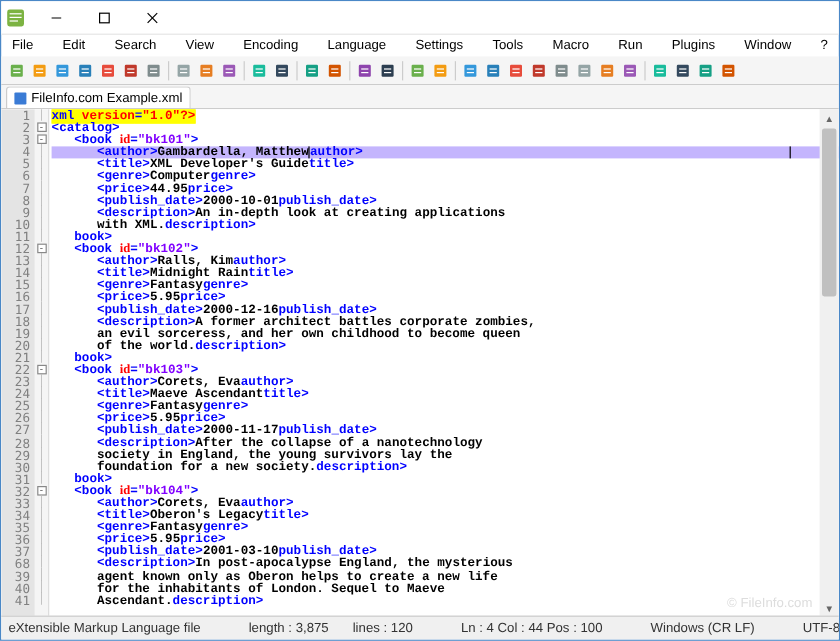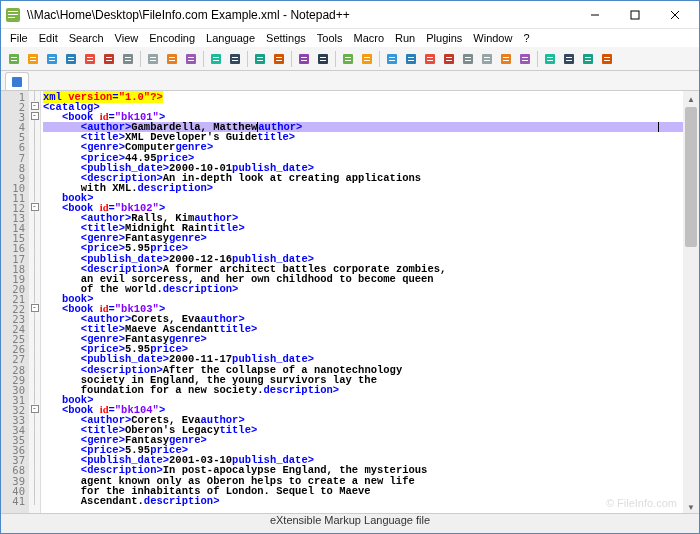--- a/index.html
+++ b/index.html
@@ -2,21 +2,21 @@
 <html><head>
 <meta charset="utf-8">
 <style>
 * { margin: 0; padding: 0; box-sizing: border-box; }
 body { font-family: "Segoe UI", Tahoma, sans-serif; font-size: 11px; background: #fff; width: 700px; height: 534px; overflow: hidden; border: 1px solid #4a88c7; position: relative; }
 .titlebar { height: 28px; background: #fff; display: flex; align-items: center; padding: 0 4px; border-bottom: 1px solid #e5e5e5; }
 .titlebar .icon-app { width: 16px; height: 16px; margin-right: 6px; }
 .titlebar .title { flex: 1; font-size: 12px; color: #000; }
 .titlebar .winbtn { width: 40px; height: 28px; display: flex; align-items: center; justify-content: center; color: #333; }
 .titlebar .winbtn svg { width: 10px; height: 10px; }
-.menubar { height: 18px; display: flex; align-items: center; padding: 0 4px; gap: 1px; font-size: 11px; color: #000; }
+.menubar { height: 18px; display: flex; align-items: center; padding: 0 4px; gap: 1px; font-size: 11px; color: #000; justify-content: space-between; }
 .menubar .menu-item { padding: 1px 5px; cursor: default; }
 .toolbar { height: 24px; display: flex; align-items: center; padding: 2px 4px; gap: 1px; background: #f5f5f5; border-bottom: 1px solid #ccc; }
 .toolbar .tbtn { width: 18px; height: 18px; display: flex; align-items: center; justify-content: center; }
 .toolbar .tbtn svg { width: 14px; height: 14px; }
 .toolbar .sep { width: 1px; height: 16px; background: #ccc; margin: 0 2px; }
 .tabbar { height: 20px; display: flex; align-items: flex-end; background: #f5f5f5; border-bottom: 1px solid #ccc; padding-left: 4px; }
 .tab { display: flex; align-items: center; height: 18px; padding: 0 6px; background: #fff; border: 1px solid #ccc; border-bottom: none; border-radius: 3px 3px 0 0; font-size: 11px; gap: 4px; }
 .tab .tab-icon { width: 10px; height: 10px; background: #3a7bd5; border-radius: 1px; }
 .editor { position: relative; height: 424px; overflow: hidden; background: #fff; display: flex; }
 .gutter { width: 28px; background: #e4e4e4; text-align: right; padding: 1px 4px 1px 0; font-family: Consolas, monospace; font-size: 10.5px; color: #808080; line-height: 10.1px; flex-shrink: 0; }
@@ -34,36 +34,35 @@
 .t-txt { color: #000; font-weight: bold; }
 .t-pi { background: #ffff00; color: #ff0000; font-weight: bold; }
 .t-pitag { background: #ffff00; color: #0000ff; font-weight: bold; text-align: center; }
 .t-br { color: #0000ff; font-weight: bold; }
 .caret { display: inline-block; width: 0; border-left: 1px solid #000; height: 10px; vertical-align: top; }
 .scrollbar-v { position: absolute; right: 0; top: 90px; width: 16px; height: 424px; background: #f0f0f0; }
 .scrollbar-v .thumb { position: absolute; left: 2px; top: 16px; width: 12px; height: 140px; background: #c0c0c0; border-radius: 2px; }
 .scrollbar-v .arr { position: absolute; left: 0; width: 16px; height: 16px; display: flex; align-items: center; justify-content: center; color: #666; font-size: 8px; }
 .scrollbar-v .arr.up { top: 0; }
 .scrollbar-v .arr.dn { bottom: 0; }
-.statusbar { position: absolute; bottom: 0; left: 0; right: 0; height: 20px; background: #f0f0f0; border-top: 1px solid #ccc; display: flex; align-items: center; font-size: 11px; color: #333; padding: 0 6px; gap: 20px; flex-direction: column; }
+.statusbar { position: absolute; bottom: 0; left: 0; right: 0; height: 20px; background: #f0f0f0; border-top: 1px solid #ccc; display: flex; align-items: center; font-size: 11px; color: #333; padding: 0 6px; gap: 20px; }
 .statusbar .sb-item { white-space: nowrap; }
 .statusbar .sb-spacer { flex: 1; }
 .watermark { position: absolute; right: 22px; bottom: 24px; color: #ddd; font-size: 11px; font-family: Arial; text-align: right; }
 </style>
 </head>
 <body>
 
 <div class="titlebar">
   <svg class="icon-app" viewBox="0 0 16 16">
       <rect x="1" y="1" width="14" height="14" fill="#7cb342" rx="2"></rect>
       <rect x="3" y="4" width="10" height="1" fill="#fff"></rect>
       <rect x="3" y="7" width="10" height="1" fill="#fff"></rect>
       <rect x="3" y="10" width="7" height="1" fill="#fff"></rect>
     </svg>
-  <div class="title">\\Mac\Home\Desktop\FileInfo.com Example.xml - Notepad++</div>
   <div class="winbtn">
       <svg viewBox="0 0 10 10">
         <line x1="1" y1="5" x2="9" y2="5" stroke="#000"></line>
       </svg>
     </div>
   <div class="winbtn">
       <svg viewBox="0 0 10 10">
         <rect x="1" y="1" width="8" height="8" fill="none" stroke="#000"></rect>
       </svg>
     </div>
@@ -307,20 +306,21 @@
         <rect x="2" y="2" width="10" height="10" rx="1" fill="#d35400"></rect>
         <rect x="4" y="5" width="6" height="1" fill="#fff"></rect>
         <rect x="4" y="8" width="6" height="1" fill="#fff"></rect>
       </svg>
     </div>
   </div>
 
 <div class="tabbar">
   <div class="tab">
     <span class="tab-icon"></span>
+    <span>FileInfo.com Example.xml</span>
   </div>
 </div>
 
 <div class="editor">
   <div class="gutter" id="gutter">
       <div class="ln">1</div>
       <div class="ln">2</div>
       <div class="ln">3</div>
       <div class="ln">4</div>
       <div class="ln">5</div>

